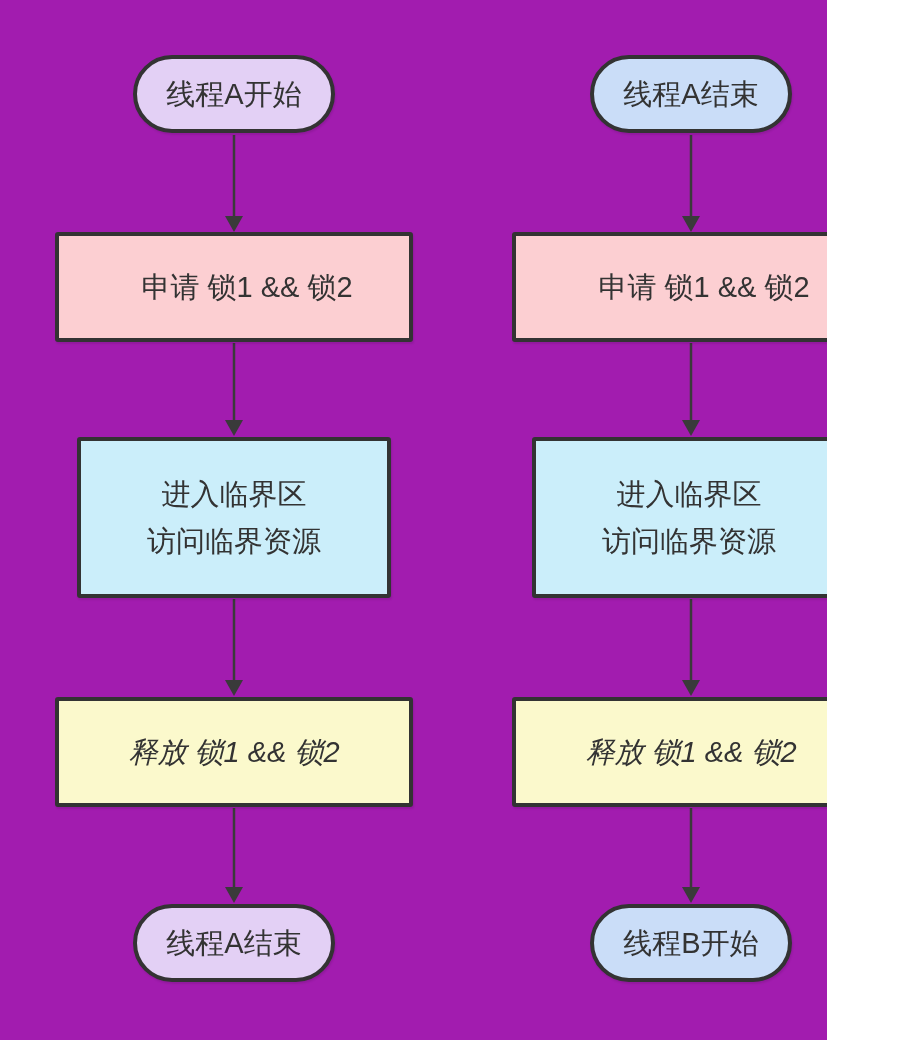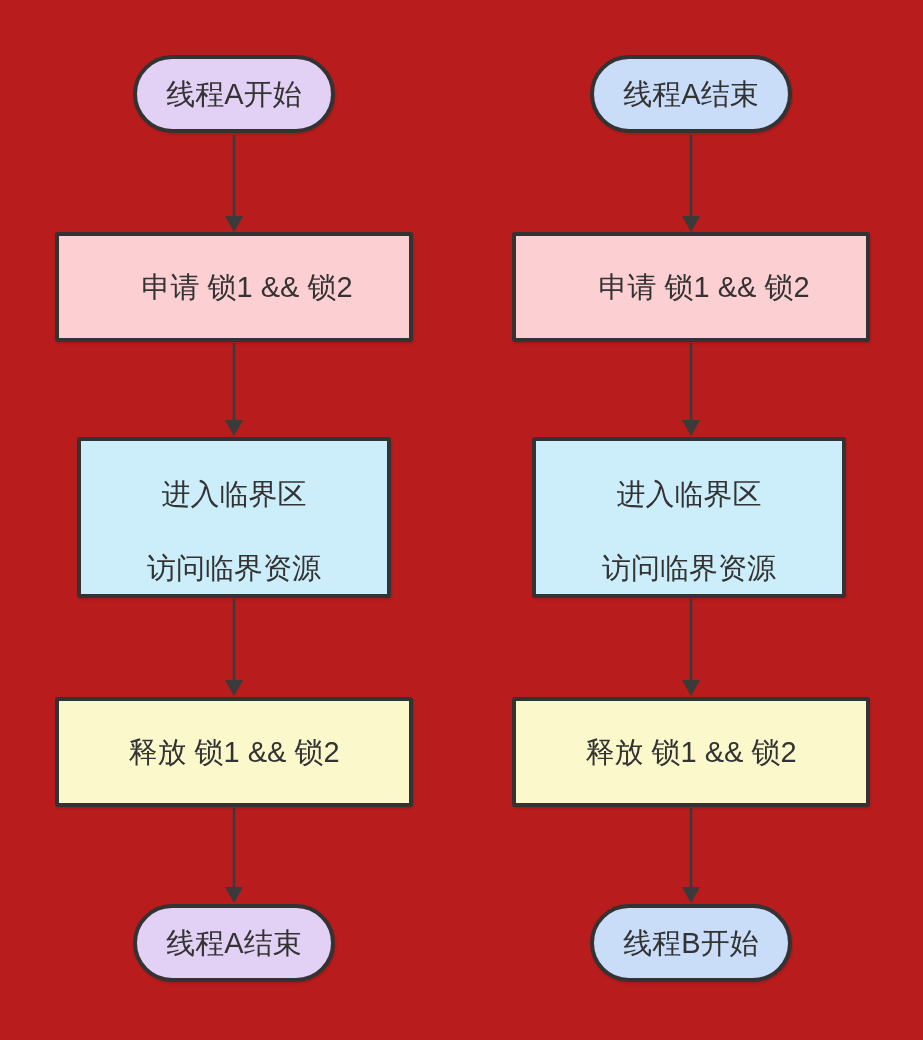--- a/index.html
+++ b/index.html
@@ -2,23 +2,23 @@
 <html><head>
 <meta charset="utf-8">
 <style>
   html, body {
     margin: 0;
     padding: 0;
     background: #ffffff;
   }
   .canvas {
     position: relative;
-    width: 923px;
+    width: 827px;
     height: 1040px;
-    background: #b91c1c;
+    background: #a21caf;
     font-family: "Liberation Sans", "DejaVu Sans", sans-serif;
     overflow: hidden;
   }
   .arrows-layer {
     position: absolute;
     left: 0;
     top: 0;
     width: 923px;
     height: 1040px;
     pointer-events: none;
@@ -48,27 +48,26 @@
     width: 358px;
     height: 110px;
   }
   .rect.tall {
     width: 314px;
     height: 161px;
   }
   .tall .line {
     display: block;
     line-height: 47px;
-    margin-top: 27px;
   }
   .fill-purple { background: #E3D0F5; }
   .fill-blue   { background: #CADDF8; }
   .fill-pink   { background: #FCCFD2; padding-left: 26px; }
   .fill-cyan   { background: #CBEEFA; }
-  .fill-yellow { background: #FBF9CC; }
+  .fill-yellow { background: #FBF9CC; font-style: italic; }
 
   
   .a-start    { left: 133px; top: 55px;  }
   .a-acquire  { left: 55px;  top: 232px; }
   .a-critical { left: 77px;  top: 437px; }
   .a-release  { left: 55px;  top: 697px; }
   .a-end      { left: 133px; top: 904px; text-align: right; }
   
   .b-start    { left: 590px; top: 55px;  }
   .b-acquire  { left: 512px; top: 232px; }

